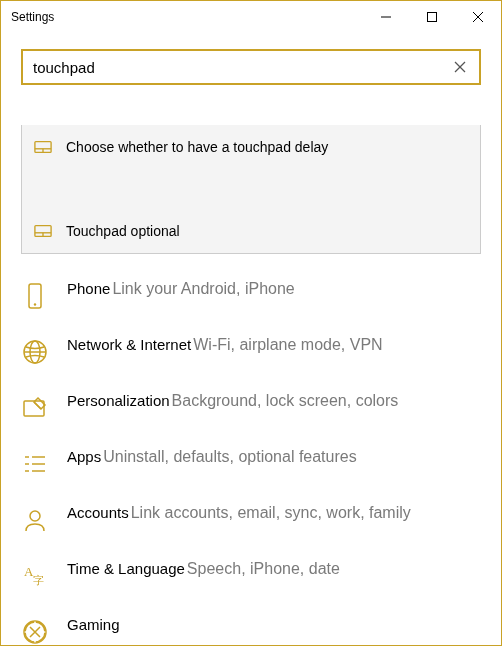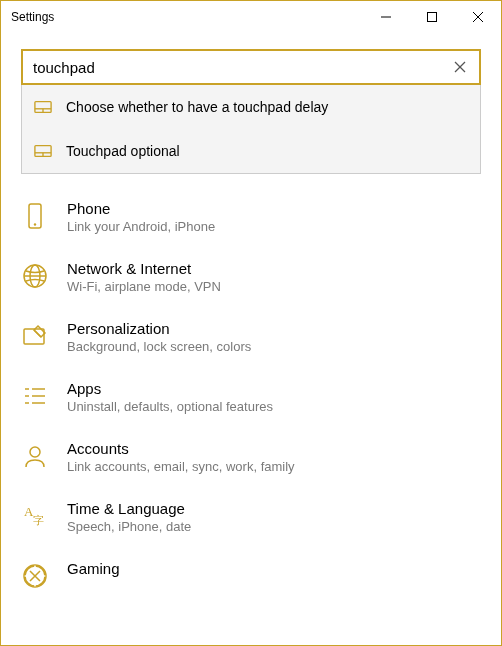--- a/index.html
+++ b/index.html
@@ -73,20 +73,21 @@
     }
     .suggestion-item {
       height: 44px;
       display: flex;
       align-items: center;
       padding: 0 12px;
       gap: 14px;
       font-size: 14px;
       color: #000;
       border-bottom: 1px solid #f4f4f4;
+      margin-top: 40px;
     }
     .sug-icon {
       width: 18px;
       height: 14px;
       flex-shrink: 0;
     }
     .categories {
       padding: 14px 20px 0 20px;
     }
     .cat-item {
@@ -99,30 +100,30 @@
       width: 28px;
       height: 28px;
       flex-shrink: 0;
       display: flex;
       align-items: center;
       justify-content: center;
       margin-top: 2px;
     }
     .cat-text {
       display: flex;
-      flex-direction: column;
+      flex-direction: row;
       gap: 2px;
       justify-content: space-between;
     }
     .cat-title {
       font-size: 15px;
       color: #000;
     }
     .cat-sub {
-      font-size: 13px;
+      font-size: 16px;
       color: #7a7a7a;
     }
     svg { display: block; }
     .gold-stroke { stroke: #c9a227; fill: none; stroke-width: 1.5; }
   </style>
 </head>
 <body>
 
 <div class="titlebar">
   <span class="titlebar-title">Settings</span>

